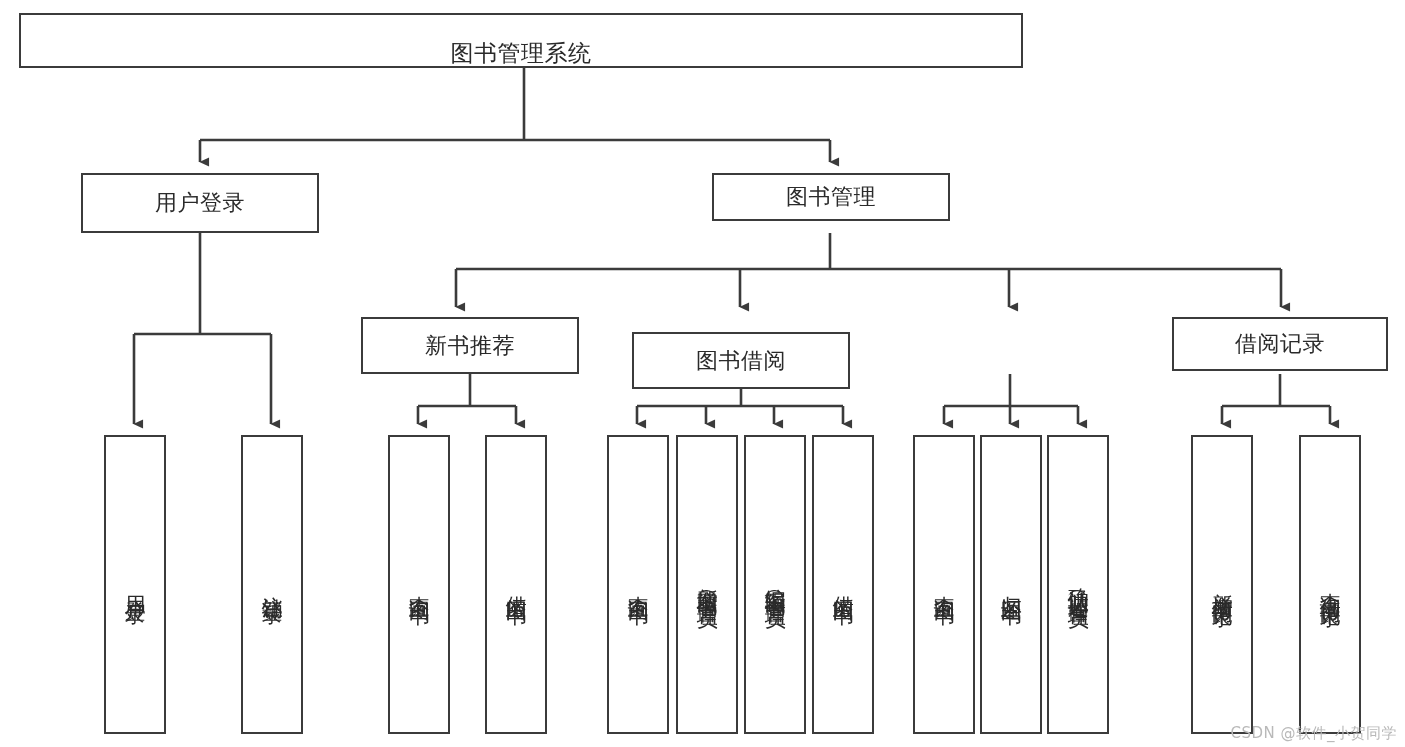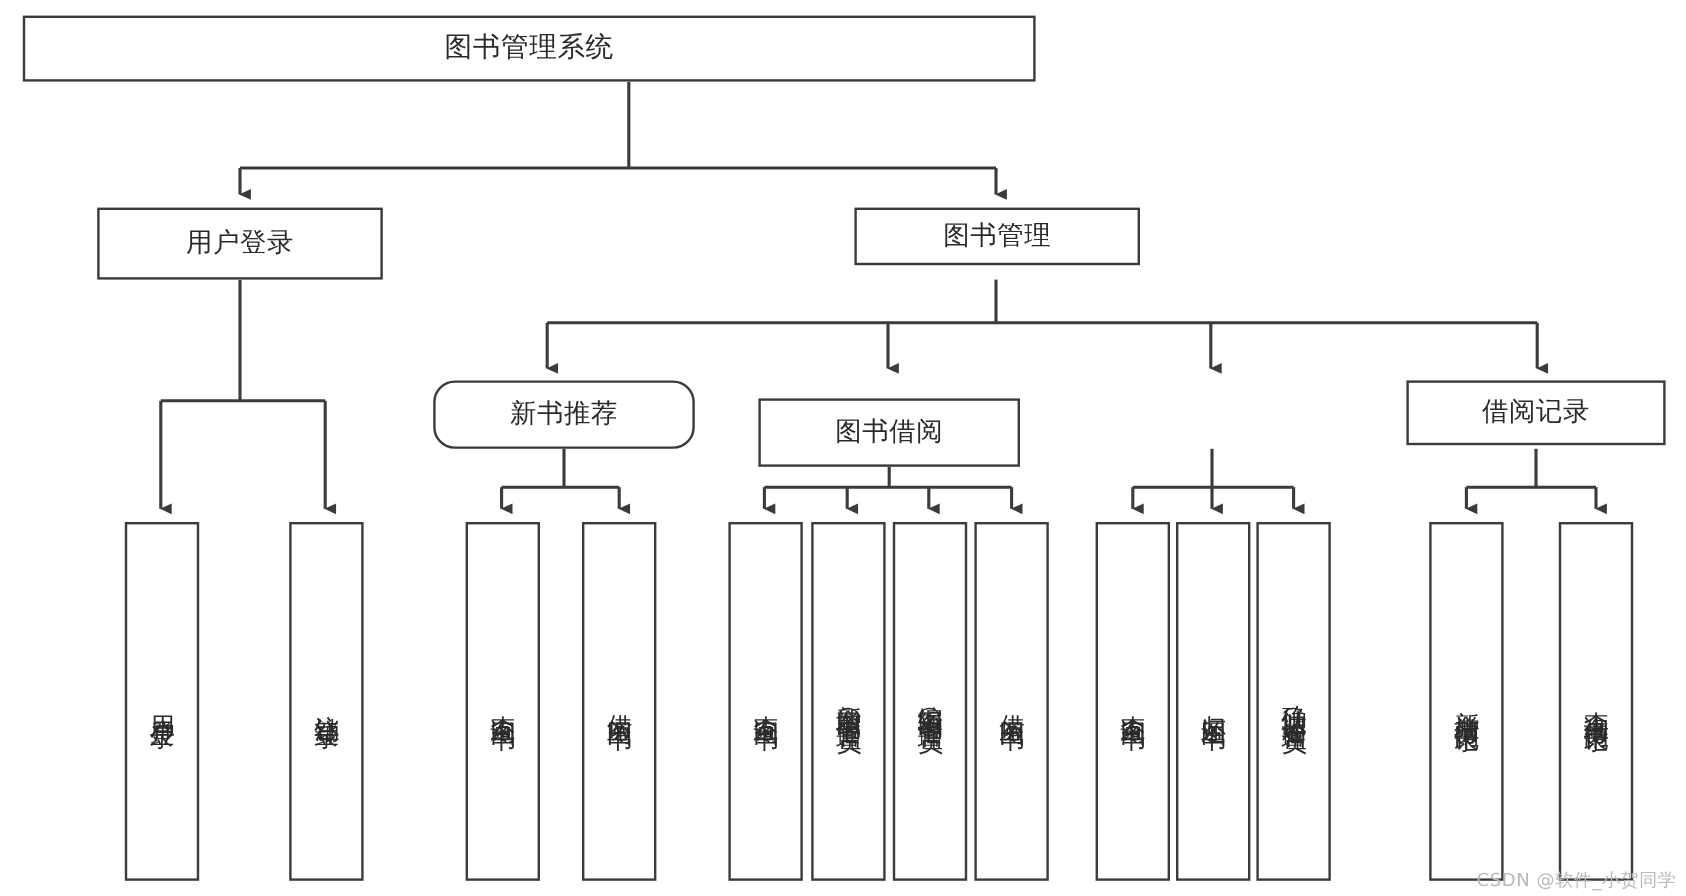--- a/index.html
+++ b/index.html
@@ -116,32 +116,32 @@
       <path d="M 1010 406 L 1010 424" marker-end="url(#arrow)"></path>
       <path d="M 1078 406 L 1078 424" marker-end="url(#arrow)"></path>
 
       <path d="M 1280 374 L 1280 406"></path>
       <path d="M 1222 406 L 1330 406"></path>
       <path d="M 1222 406 L 1222 424" marker-end="url(#arrow)"></path>
       <path d="M 1330 406 L 1330 424" marker-end="url(#arrow)"></path>
     </g>
   </svg>
 
-  <div class="node horiz title" style="left:19px;  top:13px;  width:844px; height:55px;">
+  <div class="node horiz title" style="left:19px;  top:13px;  width:1004px; height:55px;align-items:flex-end;">
     <span class="label">图书管理系统</span>
   </div>
 
   <div class="node horiz" style="left:81px;  top:173px; width:238px; height:60px;">
     <span class="label">用户登录</span>
   </div>
   <div class="node horiz" style="left:712px; top:173px; width:238px; height:48px;">
     <span class="label">图书管理</span>
   </div>
 
-  <div class="node horiz" style="left:361px;  top:317px; width:218px; height:57px;border-radius:18px;">
+  <div class="node horiz" style="left:361px;  top:317px; width:218px; height:57px;">
     <span class="label">新书推荐</span>
   </div>
   <div class="node horiz" style="left:632px;  top:332px; width:218px; height:57px;">
     <span class="label">图书借阅</span>
   </div>
   <div class="node horiz" style="left:1172px; top:317px; width:216px; height:54px;">
     <span class="label">借阅记录</span>
   </div>
 
   <div class="node vert" style="left:104px;  top:435px; width:62px; height:299px;">

